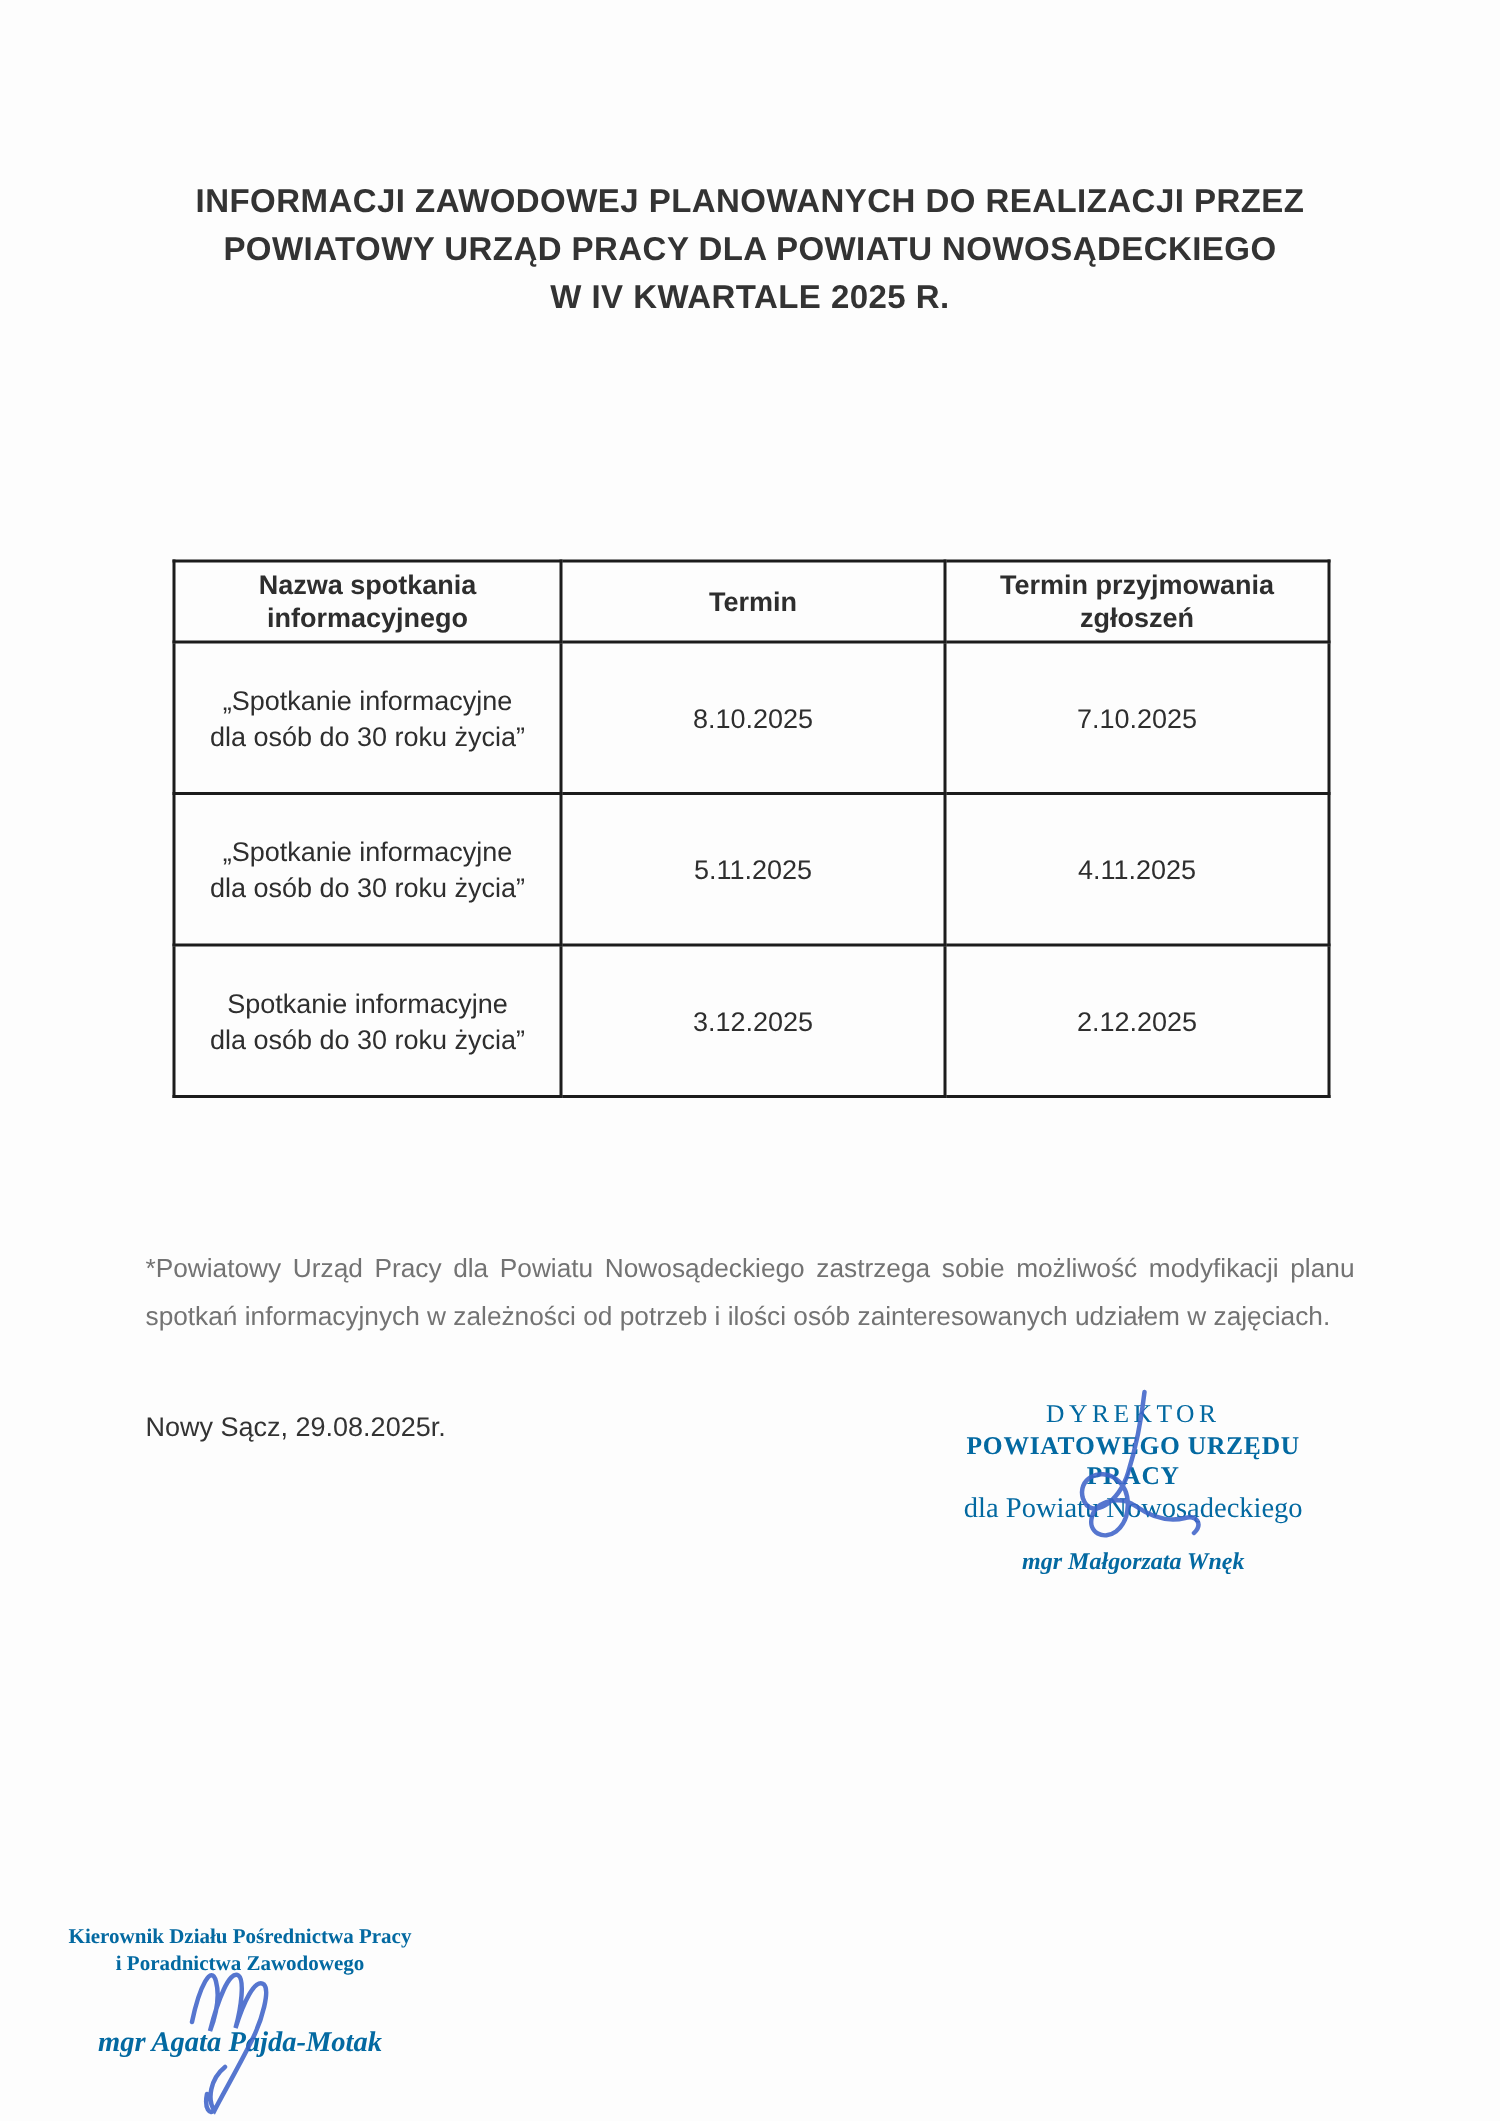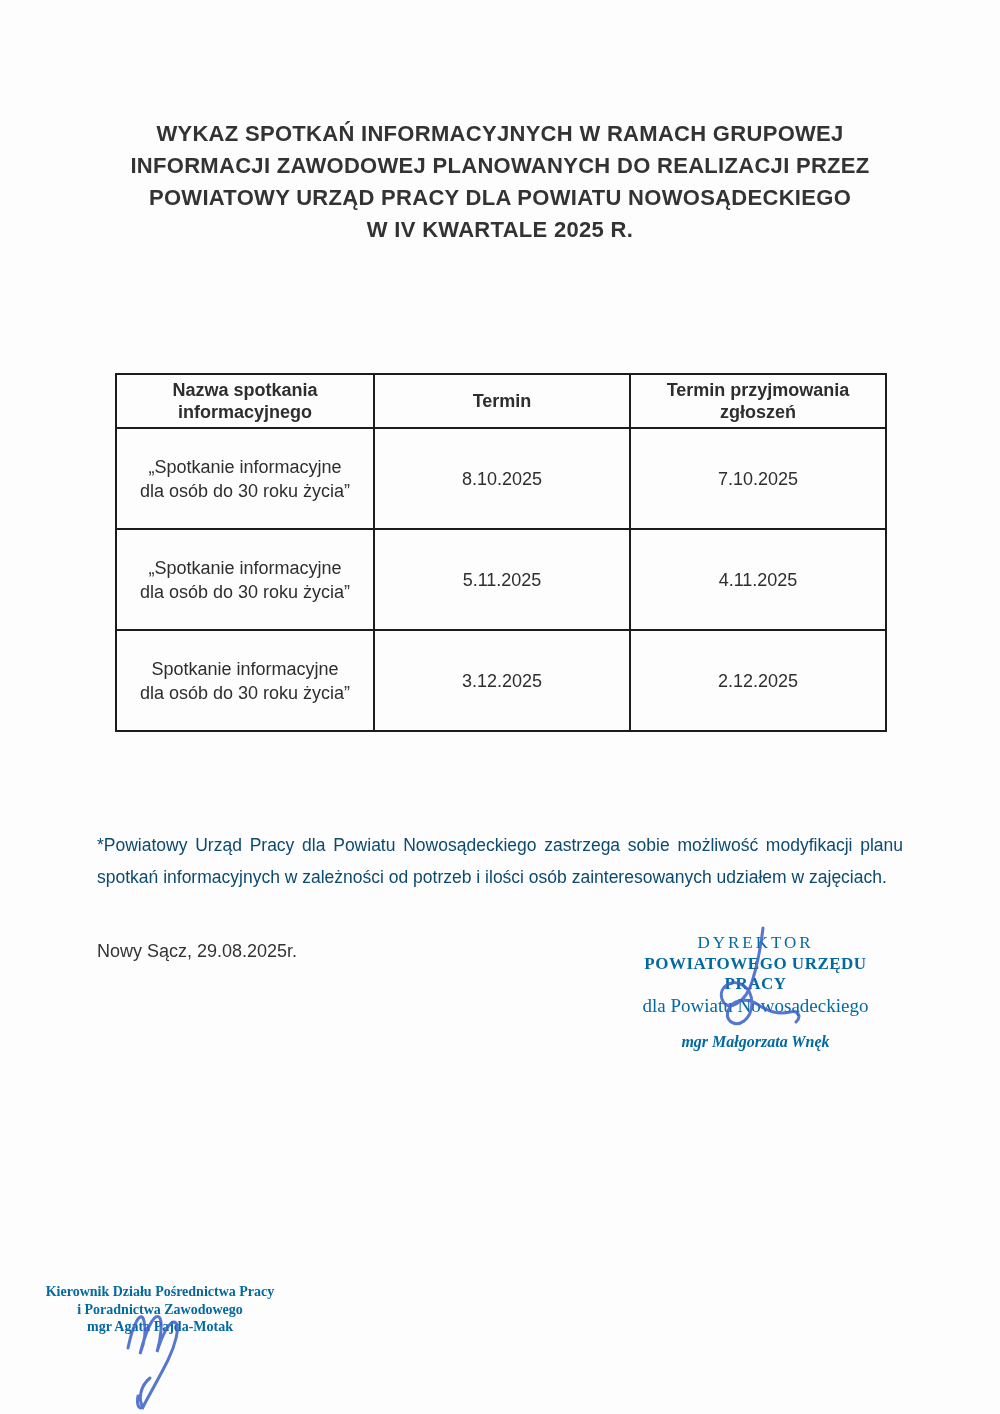--- a/index.html
+++ b/index.html
@@ -24,48 +24,47 @@
     border:2px solid #1c1c1c;text-align:center;vertical-align:middle;
     padding:4px 8px;
   }
   table.meetings th{font-weight:bold;font-size:18px;line-height:22px;height:40px;}
   table.meetings td{font-size:18px;line-height:24px;height:91px;}
   .col-name{width:258px;}
   .col-termin{width:256px;}
   .col-zglos{width:256px;}
   .footnote{
     position:absolute;left:97px;top:829px;width:806px;
-    font-size:17.5px;line-height:32px;text-align:justify;color:#0c4a6e;
+    font-size:17.5px;line-height:32px;text-align:justify;color:#737373;
   }
   .dateline{
     position:absolute;left:97px;top:941px;font-size:18px;color:#333;
   }
   .stamp{
     font-family:"Liberation Serif",serif;color:#0369a1;text-align:center;
   }
   .stamp-director{position:absolute;left:628px;top:933px;width:255px;}
   .stamp-director .l1{font-size:17px;letter-spacing:3px;}
   .stamp-director .l2{font-size:17px;font-weight:bold;letter-spacing:0.5px;margin-top:1px;}
   .stamp-director .l3{font-size:19px;margin-top:1px;}
   .stamp-director .sig-name{font-size:16px;font-style:italic;font-weight:bold;margin-top:16px;}
   .stamp-manager{position:absolute;left:38px;top:1283px;width:244px;}
   .stamp-manager .l1,.stamp-manager .l2{font-size:14px;font-weight:bold;line-height:18px;}
-  .stamp-manager .sig-name{font-size:14px;font-weight:bold;}
+  .stamp-manager .sig-name{font-size:19px;font-style:italic;font-weight:bold;margin-top:32px;}
   .sig-svg{position:absolute;pointer-events:none;}
   .sig-director{left:697px;top:926px;}
   .sig-manager{left:100px;top:1296px;}
   .sig-svg path{fill:none;stroke:#3f63c8;stroke-width:3;stroke-linecap:round;opacity:0.88;}
 </style>
 </head>
 <body>
 
 <div class="page">
 
   <div class="title">
-    <span>WYKAZ SPOTKAŃ INFORMACYJNYCH W RAMACH GRUPOWEJ</span>
     <span>INFORMACJI ZAWODOWEJ PLANOWANYCH DO REALIZACJI PRZEZ</span>
     <span>POWIATOWY URZĄD PRACY DLA POWIATU NOWOSĄDECKIEGO</span>
     <span>W IV KWARTALE 2025 R.</span>
   </div>
 
   <table class="meetings">
     <colgroup>
       <col class="col-name">
         <col class="col-termin">
         <col class="col-zglos">

